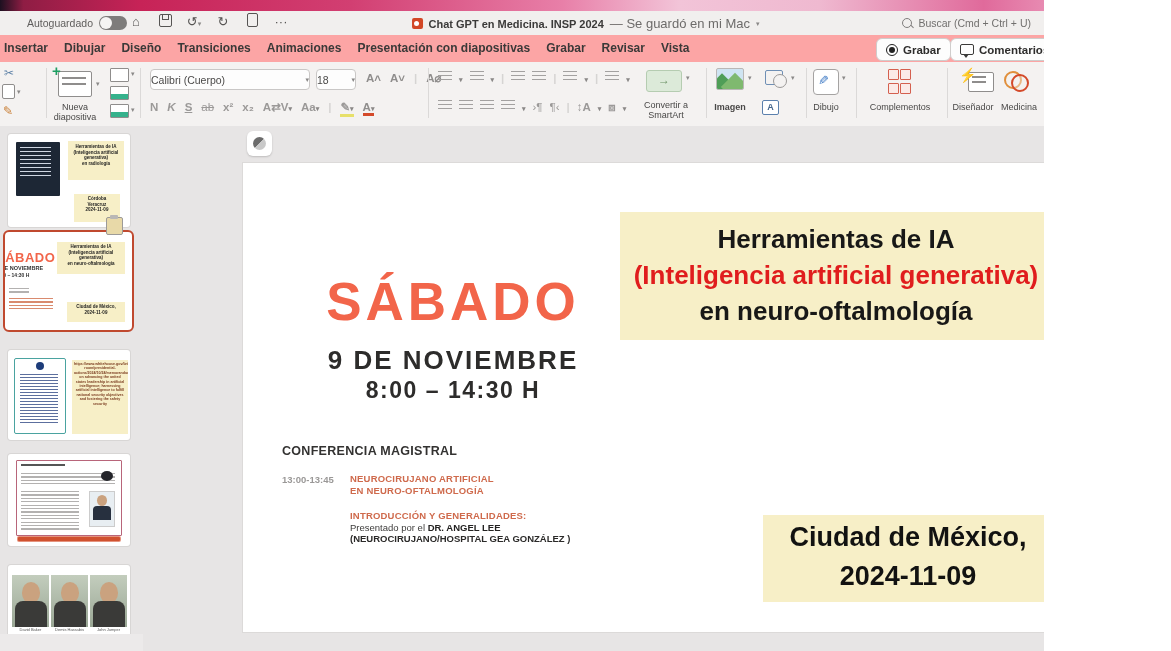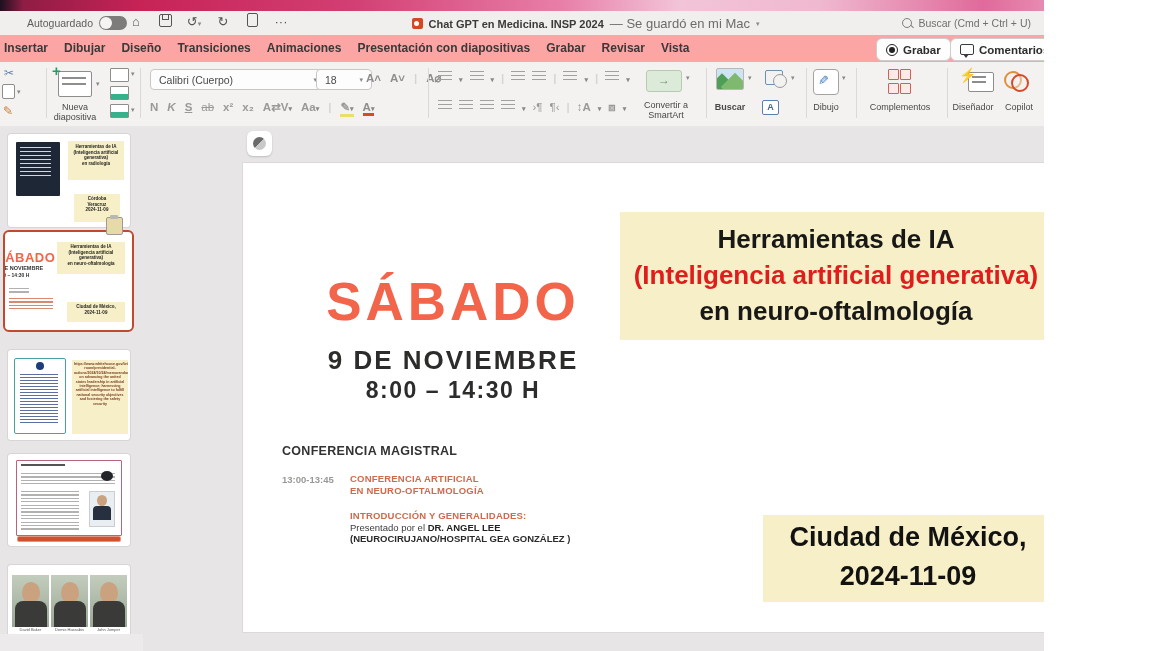--- a/index.html
+++ b/index.html
@@ -42,21 +42,21 @@
   .rec-ic::after{content:"";position:absolute;left:2px;top:2px;width:6px;height:6px;border-radius:50%;background:#222;}
   .bubble{width:12px;height:9px;border:1.4px solid #3a3938;border-radius:2px;position:relative;}
   .bubble::after{content:"";position:absolute;left:2px;top:9px;border-left:3px solid transparent;border-right:3px solid transparent;border-top:4px solid #3a3938;}
   .share-sliver{position:absolute;left:1049px;top:3px;width:22px;height:21px;background:#e2673a;border-radius:6px 0 0 6px;}
   
   .ribbon{position:absolute;left:0;top:62px;width:1171px;height:64px;background:#f4f2f1;
     border-bottom:1px solid #d6d4d3;}
   .vdiv{position:absolute;top:6px;width:1px;height:50px;background:#dbd9d8;}
   .rlbl{position:absolute;font-size:9px;color:#494847;text-align:center;line-height:10px;}
   .selbox{position:absolute;height:19px;border:1px solid #c9c7c6;border-radius:4px;background:#fdfdfd;
-    display:flex;align-items:center;justify-content:space-between;padding:0 8px;font-size:10.5px;color:#4a4948;}
+    display:flex;align-items:center;justify-content:space-between;padding:0 0;font-size:10.5px;color:#4a4948;}
   .fmt{position:absolute;font-size:11.5px;color:#9b9998;font-weight:bold;display:flex;gap:9px;align-items:baseline;}
   .icn-lines{display:inline-block;width:14px;height:11px;background:repeating-linear-gradient(to bottom,#a3a1a0 0 1.5px,transparent 1.5px 4px);}
   .big-slide-ic{position:absolute;width:32px;height:24px;border:1.6px solid #8f8d8c;border-radius:2px;background:#fff;}
   .big-slide-ic::before{content:"+";position:absolute;left:-7px;top:-10px;color:#1e9e62;font-size:15px;font-weight:bold;}
   .big-slide-ic::after{content:"";position:absolute;left:3px;top:5px;width:24px;height:1.6px;background:#8f8d8c;box-shadow:0 6px 0 #8f8d8c;}
   .mini-layout{position:absolute;width:17px;height:12px;border:1.3px solid #8f8d8c;border-radius:1px;background:#fff;}
   .mini-layout.teal{background:linear-gradient(to bottom,#fff 55%,#35b28c 55%);}
   .pic-ic{position:absolute;width:26px;height:20px;border:1px solid #b9b7b6;border-radius:2px;
     background:linear-gradient(180deg,#cfe4f2 0 60%,#cfe4f2 60%);overflow:hidden;}
   .pic-ic::before{content:"";position:absolute;left:-4px;bottom:-6px;width:18px;height:18px;background:#4f9e57;transform:rotate(45deg);}
@@ -275,42 +275,42 @@
     </div>
     <div class="smart-ic" style="left:646px;top:8px;">→</div>
     <span class="chev" style="position:absolute;left:686px;top:12px;">▾</span>
     <div class="rlbl" style="left:636px;top:38px;width:60px;">Convertir a SmartArt</div>
     <div class="vdiv" style="left:706px;"></div>
 
     <div class="pic-ic" style="left:716px;top:6px;"></div>
     <span class="chev" style="position:absolute;left:748px;top:12px;">▾</span>
     <div class="shapes-ic" style="left:765px;top:8px;"></div>
     <span class="chev" style="position:absolute;left:791px;top:12px;">▾</span>
-    <div class="rlbl" style="left:710px;top:40px;width:40px;font-weight:bold;">Buscar</div>
+    <div class="rlbl" style="left:710px;top:40px;width:40px;font-weight:bold;">Imagen</div>
     <div class="txtbox-ic" style="left:762px;top:38px;">A</div>
     <div class="vdiv" style="left:806px;"></div>
 
     <div class="draw-ic" style="left:813px;top:7px;"></div>
     <span class="chev" style="position:absolute;left:842px;top:12px;">▾</span>
     <div class="rlbl" style="left:806px;top:40px;width:40px;">Dibujo</div>
     <div class="vdiv" style="left:856px;"></div>
 
     <div class="addins-ic" style="left:888px;top:7px;">
         <span></span>
         <span></span>
         <span></span>
         <span></span>
       </div>
     <div class="rlbl" style="left:860px;top:40px;width:80px;">Complementos</div>
     <div class="vdiv" style="left:947px;"></div>
 
     <div class="designer-ic" style="left:968px;top:10px;"></div>
     <div class="rlbl" style="left:945px;top:40px;width:56px;">Diseñador</div>
     <div class="copilot-ic" style="left:1004px;top:9px;"></div>
-    <div class="rlbl" style="left:998px;top:40px;width:42px;">Copilot</div>
+    <div class="rlbl" style="left:998px;top:40px;width:42px;">Medicina</div>
 
     <div class="autopilot-ic" style="left:1050px;top:6px;"></div>
     <div class="rlbl" style="left:1040px;top:40px;width:48px;">Autopilot</div>
   </div>
 
   <div class="content-bg"></div>
 
   <div class="thumb" style="left:8px;top:134px;width:122px;height:93px;">
     <div class="navy-shot" style="left:8px;top:8px;width:44px;height:54px;"></div>
     <div class="ybox" style="left:60px;top:7px;width:56px;height:36px;padding-top:3px;">
@@ -390,21 +390,21 @@
 
   <div class="slide">
     <div class="day-block">
       <div class="day">SÁBADO</div>
       <div class="date">9 DE NOVIEMBRE</div>
       <div class="time">8:00 – 14:30 H</div>
     </div>
     <div class="sec-title">CONFERENCIA MAGISTRAL</div>
     <div class="sess-time">13:00-13:45</div>
     <div class="sess-col">
-      <div>CONFERENCIA ARTIFICIAL</div>
+      <div>NEUROCIRUJANO ARTIFICIAL</div>
       <div>EN NEURO-OFTALMOLOGÍA</div>
     </div>
     <div class="intro">INTRODUCCIÓN Y GENERALIDADES:</div>
     <div class="pres">
       <span>Presentado por el</span>
       <b>DR. ANGEL LEE</b>
     </div>
     <div class="role">(NEUROCIRUJANO/HOSPITAL GEA GONZÁLEZ )</div>
     <div class="ybox1">
       <div class="l">Herramientas de IA</div>

